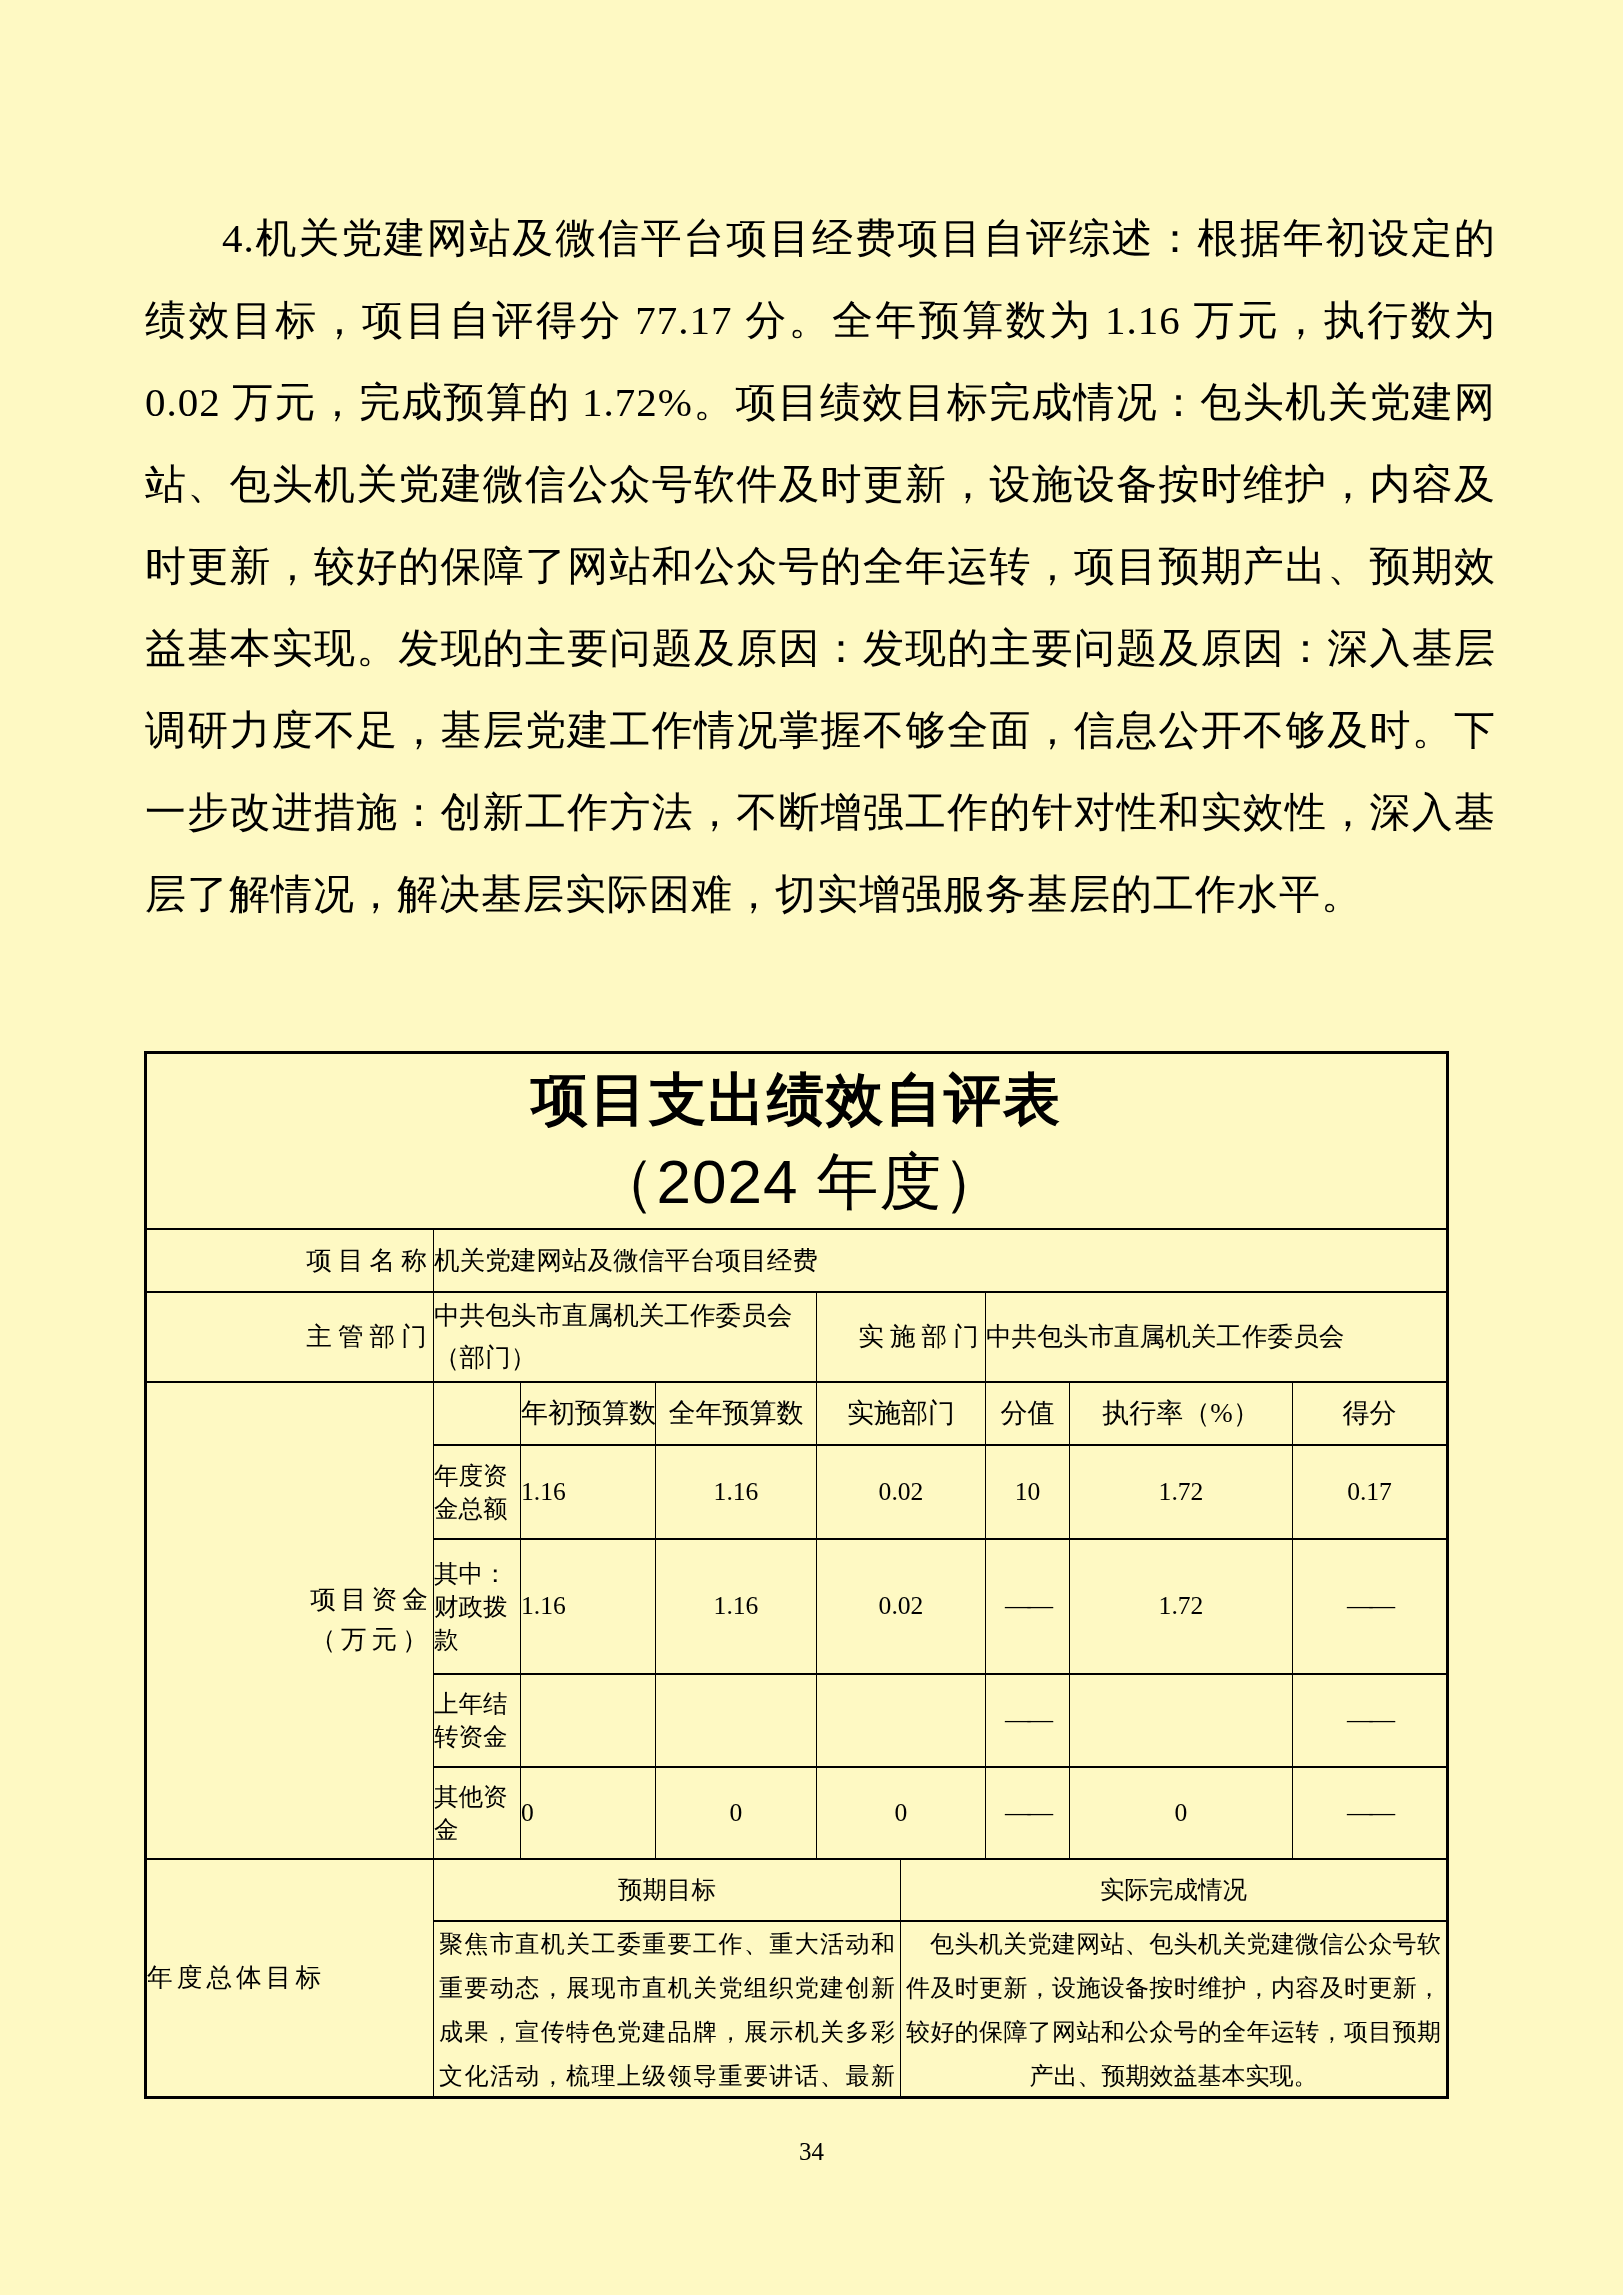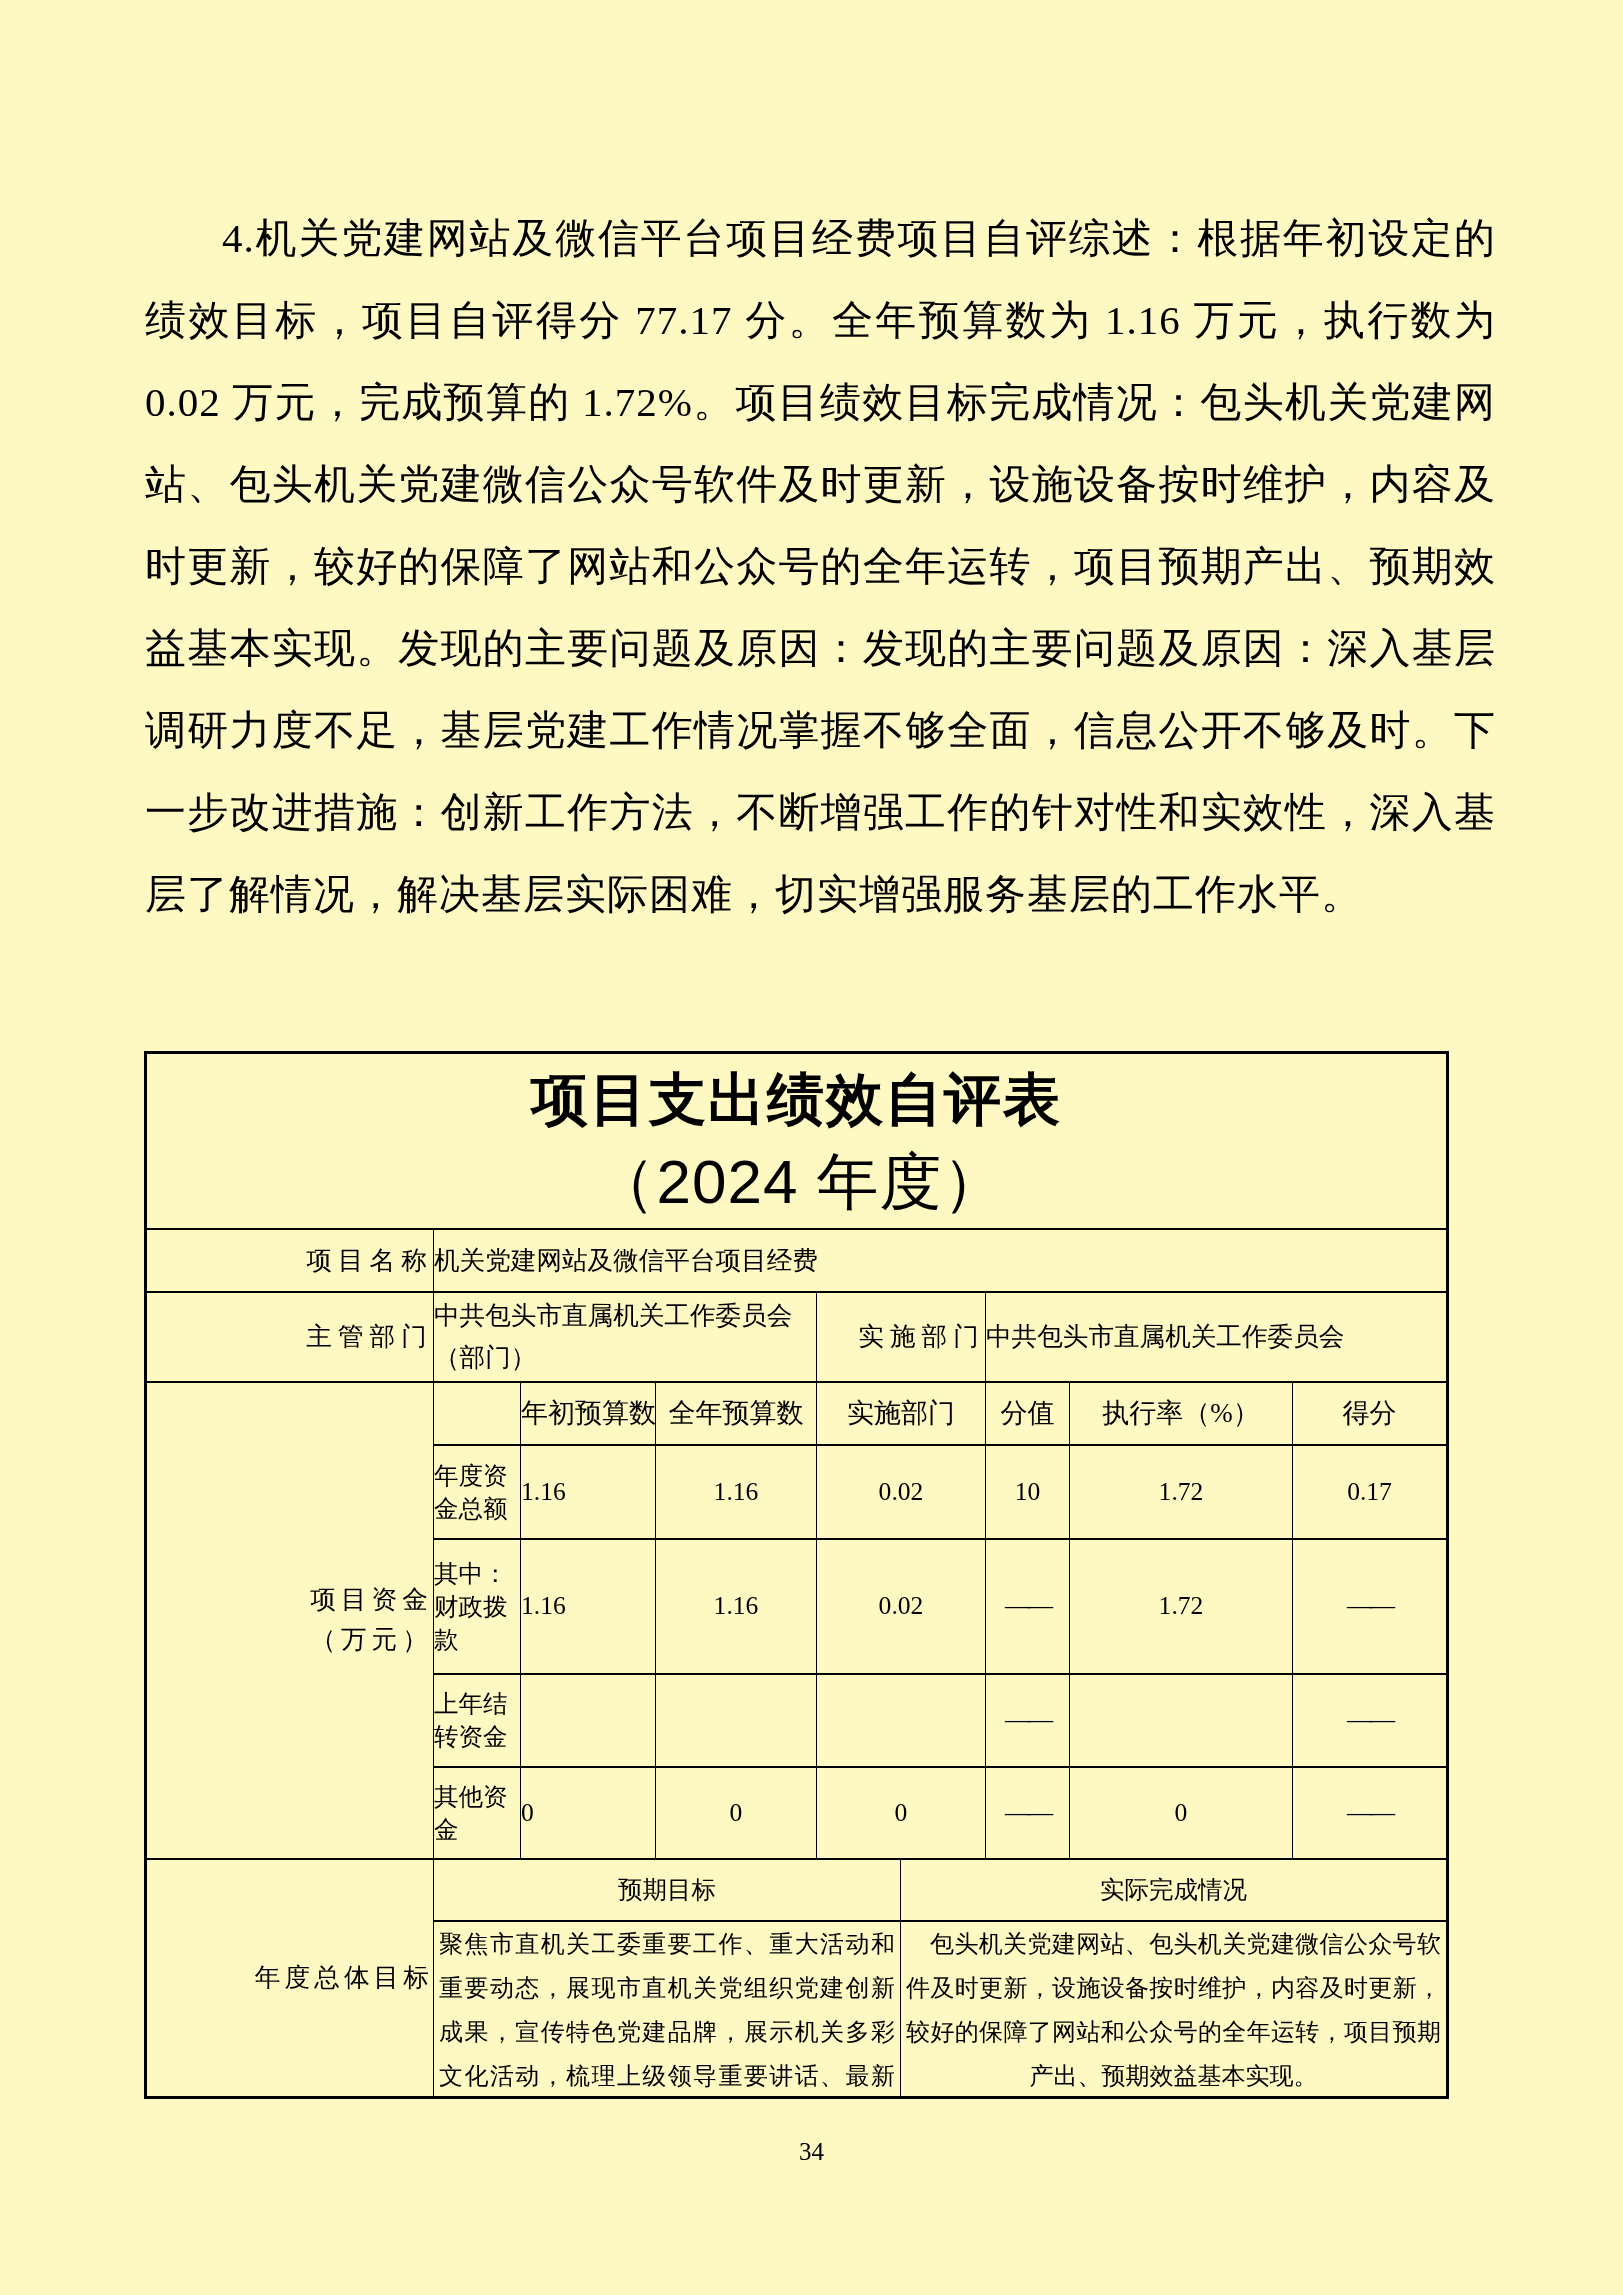--- a/index.html
+++ b/index.html
@@ -75,21 +75,21 @@
     text-align:left;
     padding:2px 3.1px;
     line-height:33px;
     font-size:24.5px;
     word-break:break-all;
   }
   .num{text-align:center;}
   .num-left{text-align:left;padding-left:2px;}
   .dash{letter-spacing:-3.1px;white-space:nowrap;text-align:center;}
   .goal-label{
-    text-align:right;
+    text-align:left;
     letter-spacing:4.1px;
   }
   .goal-head{text-align:center;font-size:24.5px;}
   .goal-text{vertical-align:middle;}
   .goal-text .clip{
     max-height:174px;overflow:hidden;
     font-size:24px;line-height:44px;
     text-align:justify;text-align-last:center;
     padding:0 5.1px;
     word-break:break-all;

